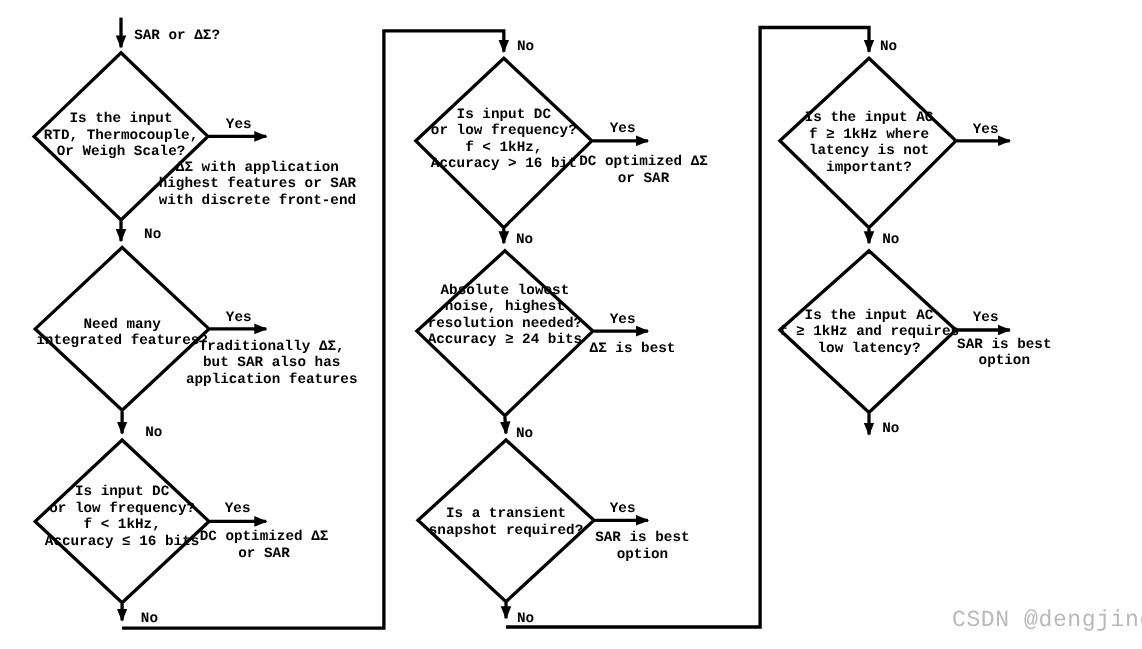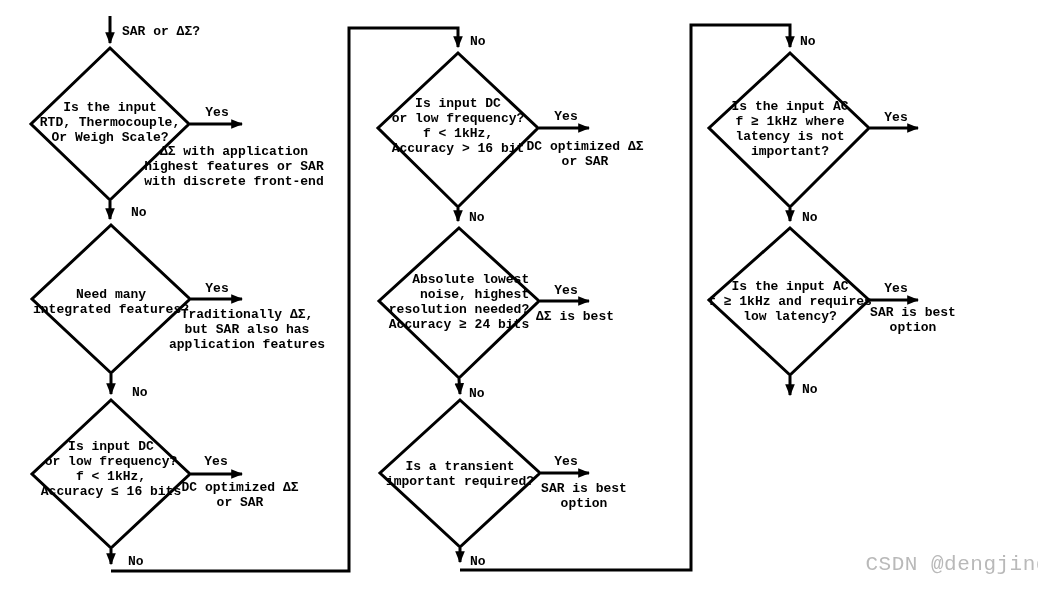--- a/index.html
+++ b/index.html
@@ -91,26 +91,26 @@
   <div class="txt center" style="left:111px;top:287px;">Need many
 integrated features?</div>
   <div class="txt center" style="left:111px;top:439px;">Is input DC
 or low frequency?
 f &lt; 1kHz,
 Accuracy ≤ 16 bits</div>
   <div class="txt center" style="left:458px;top:96px;">Is input DC
 or low frequency?
 f &lt; 1kHz,
 Accuracy &gt; 16 bit</div>
-  <div class="txt center" style="left:459px;top:272px;text-align:right;">Absolute lowest
+  <div class="txt center" style="left:459px;top:256px;">Absolute lowest
 noise, highest
 resolution needed?
 Accuracy ≥ 24 bits</div>
   <div class="txt center" style="left:460px;top:459px;">Is a transient
-important required?</div>
+snapshot required?</div>
   <div class="txt center" style="left:790px;top:99px;">Is the input AC
 f ≥ 1kHz where
 latency is not
 important?</div>
   <div class="txt center" style="left:790px;top:279px;">Is the input AC
 f ≥ 1kHz and requires
 low latency?</div>
 
   <div class="txt center" style="left:234px;top:144px;">ΔΣ with application
 highest features or SAR

